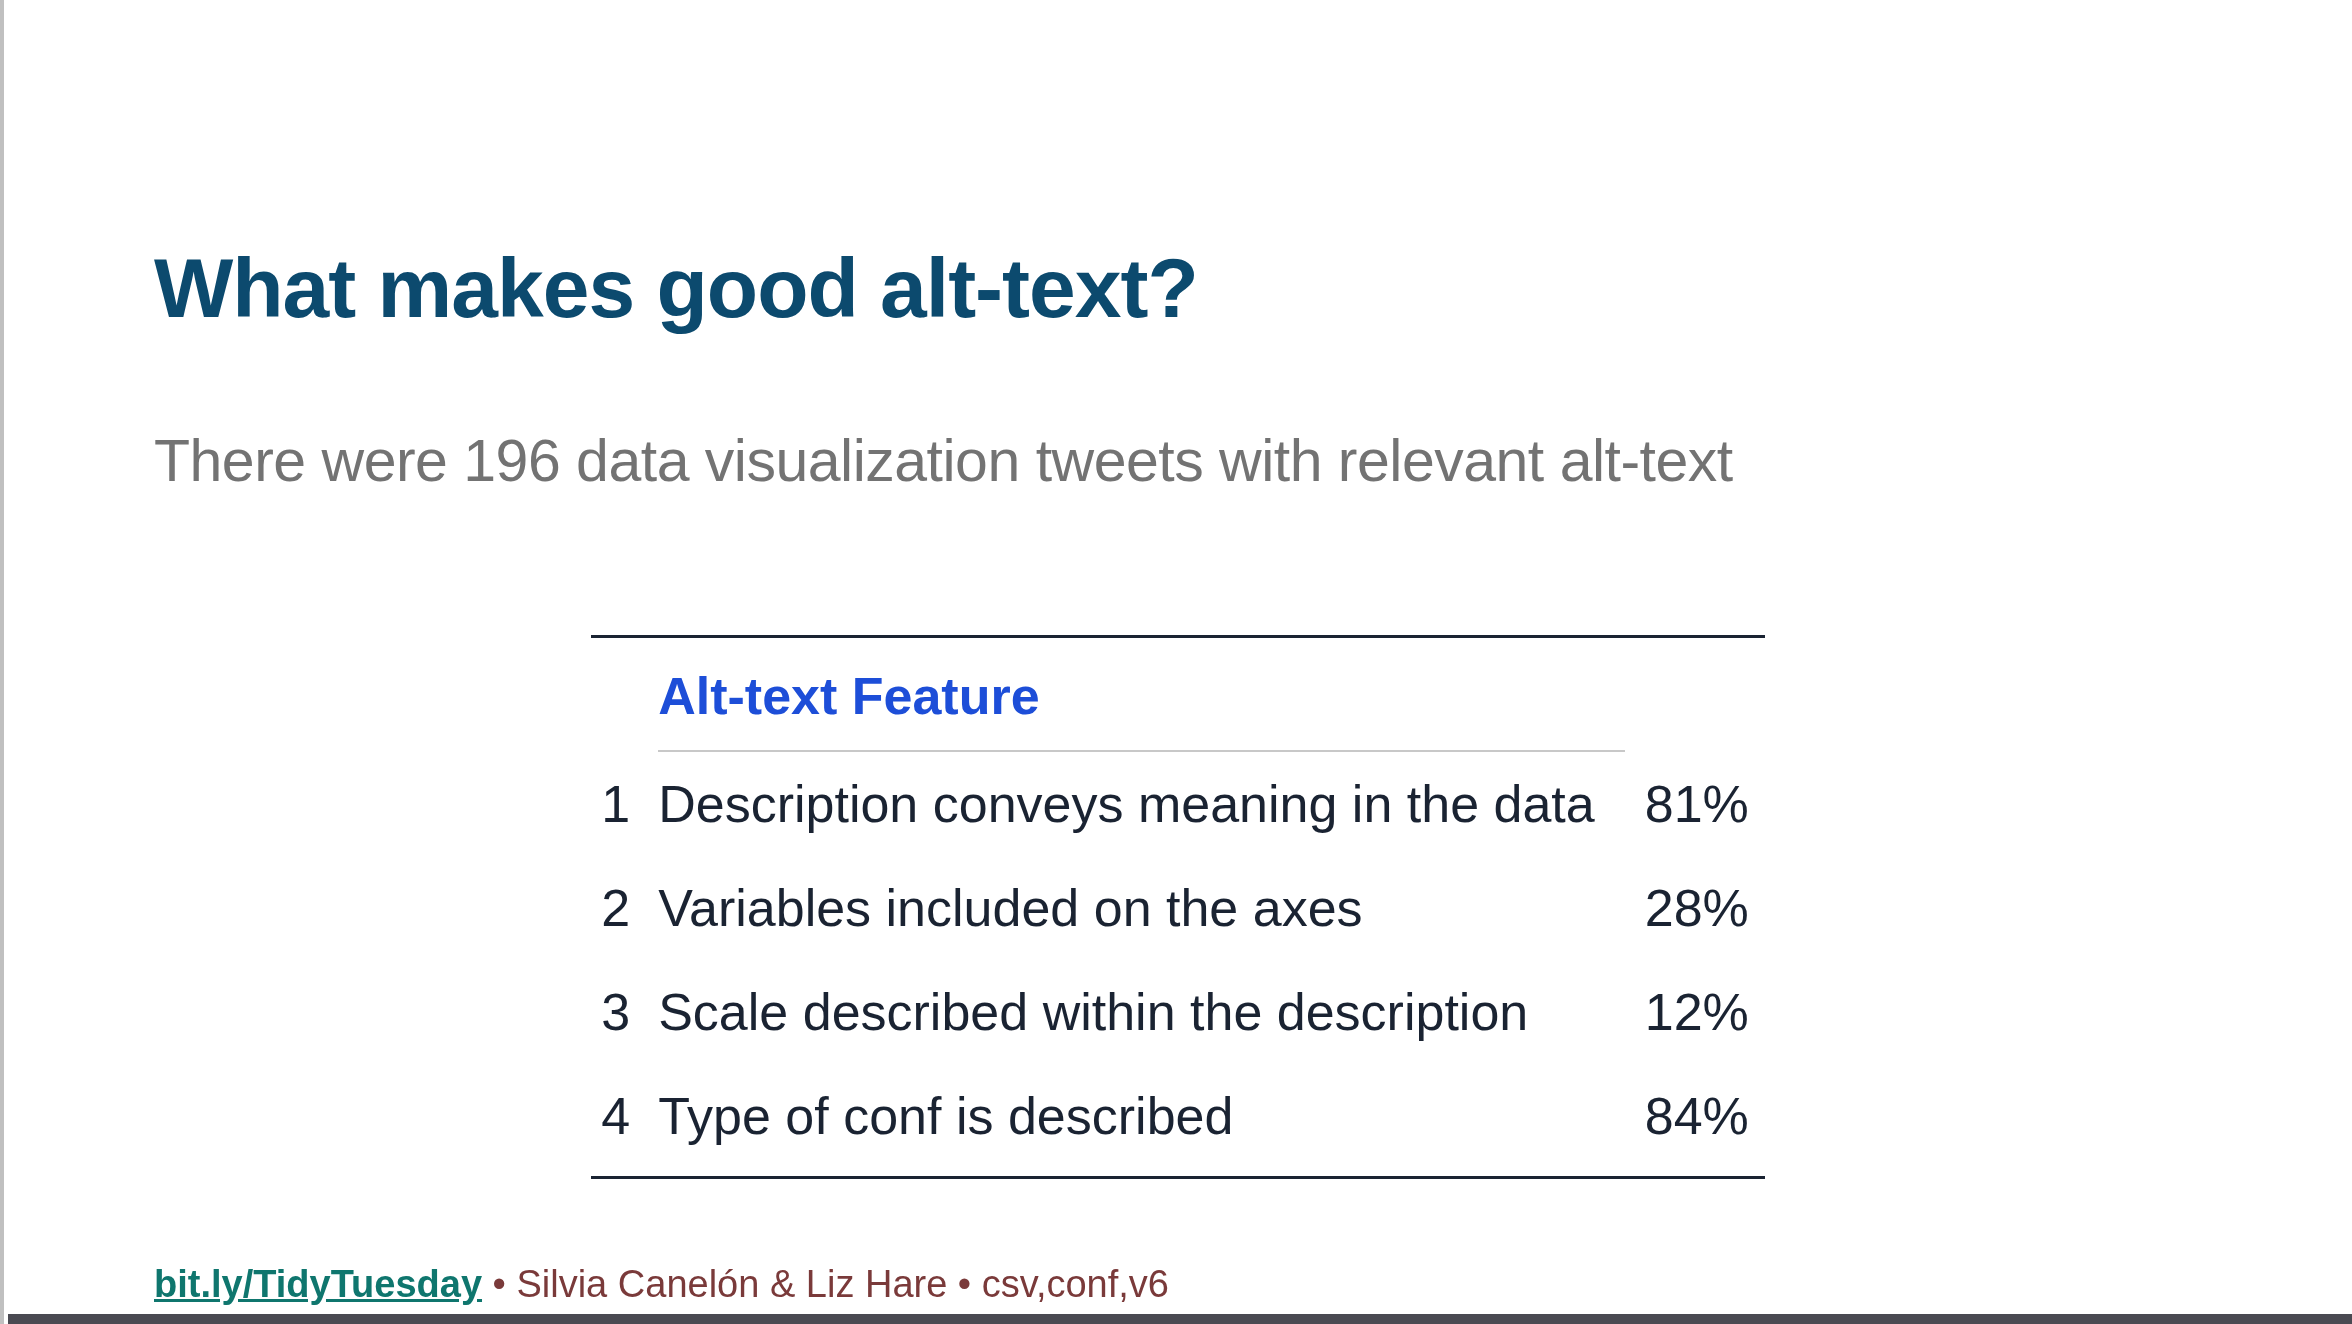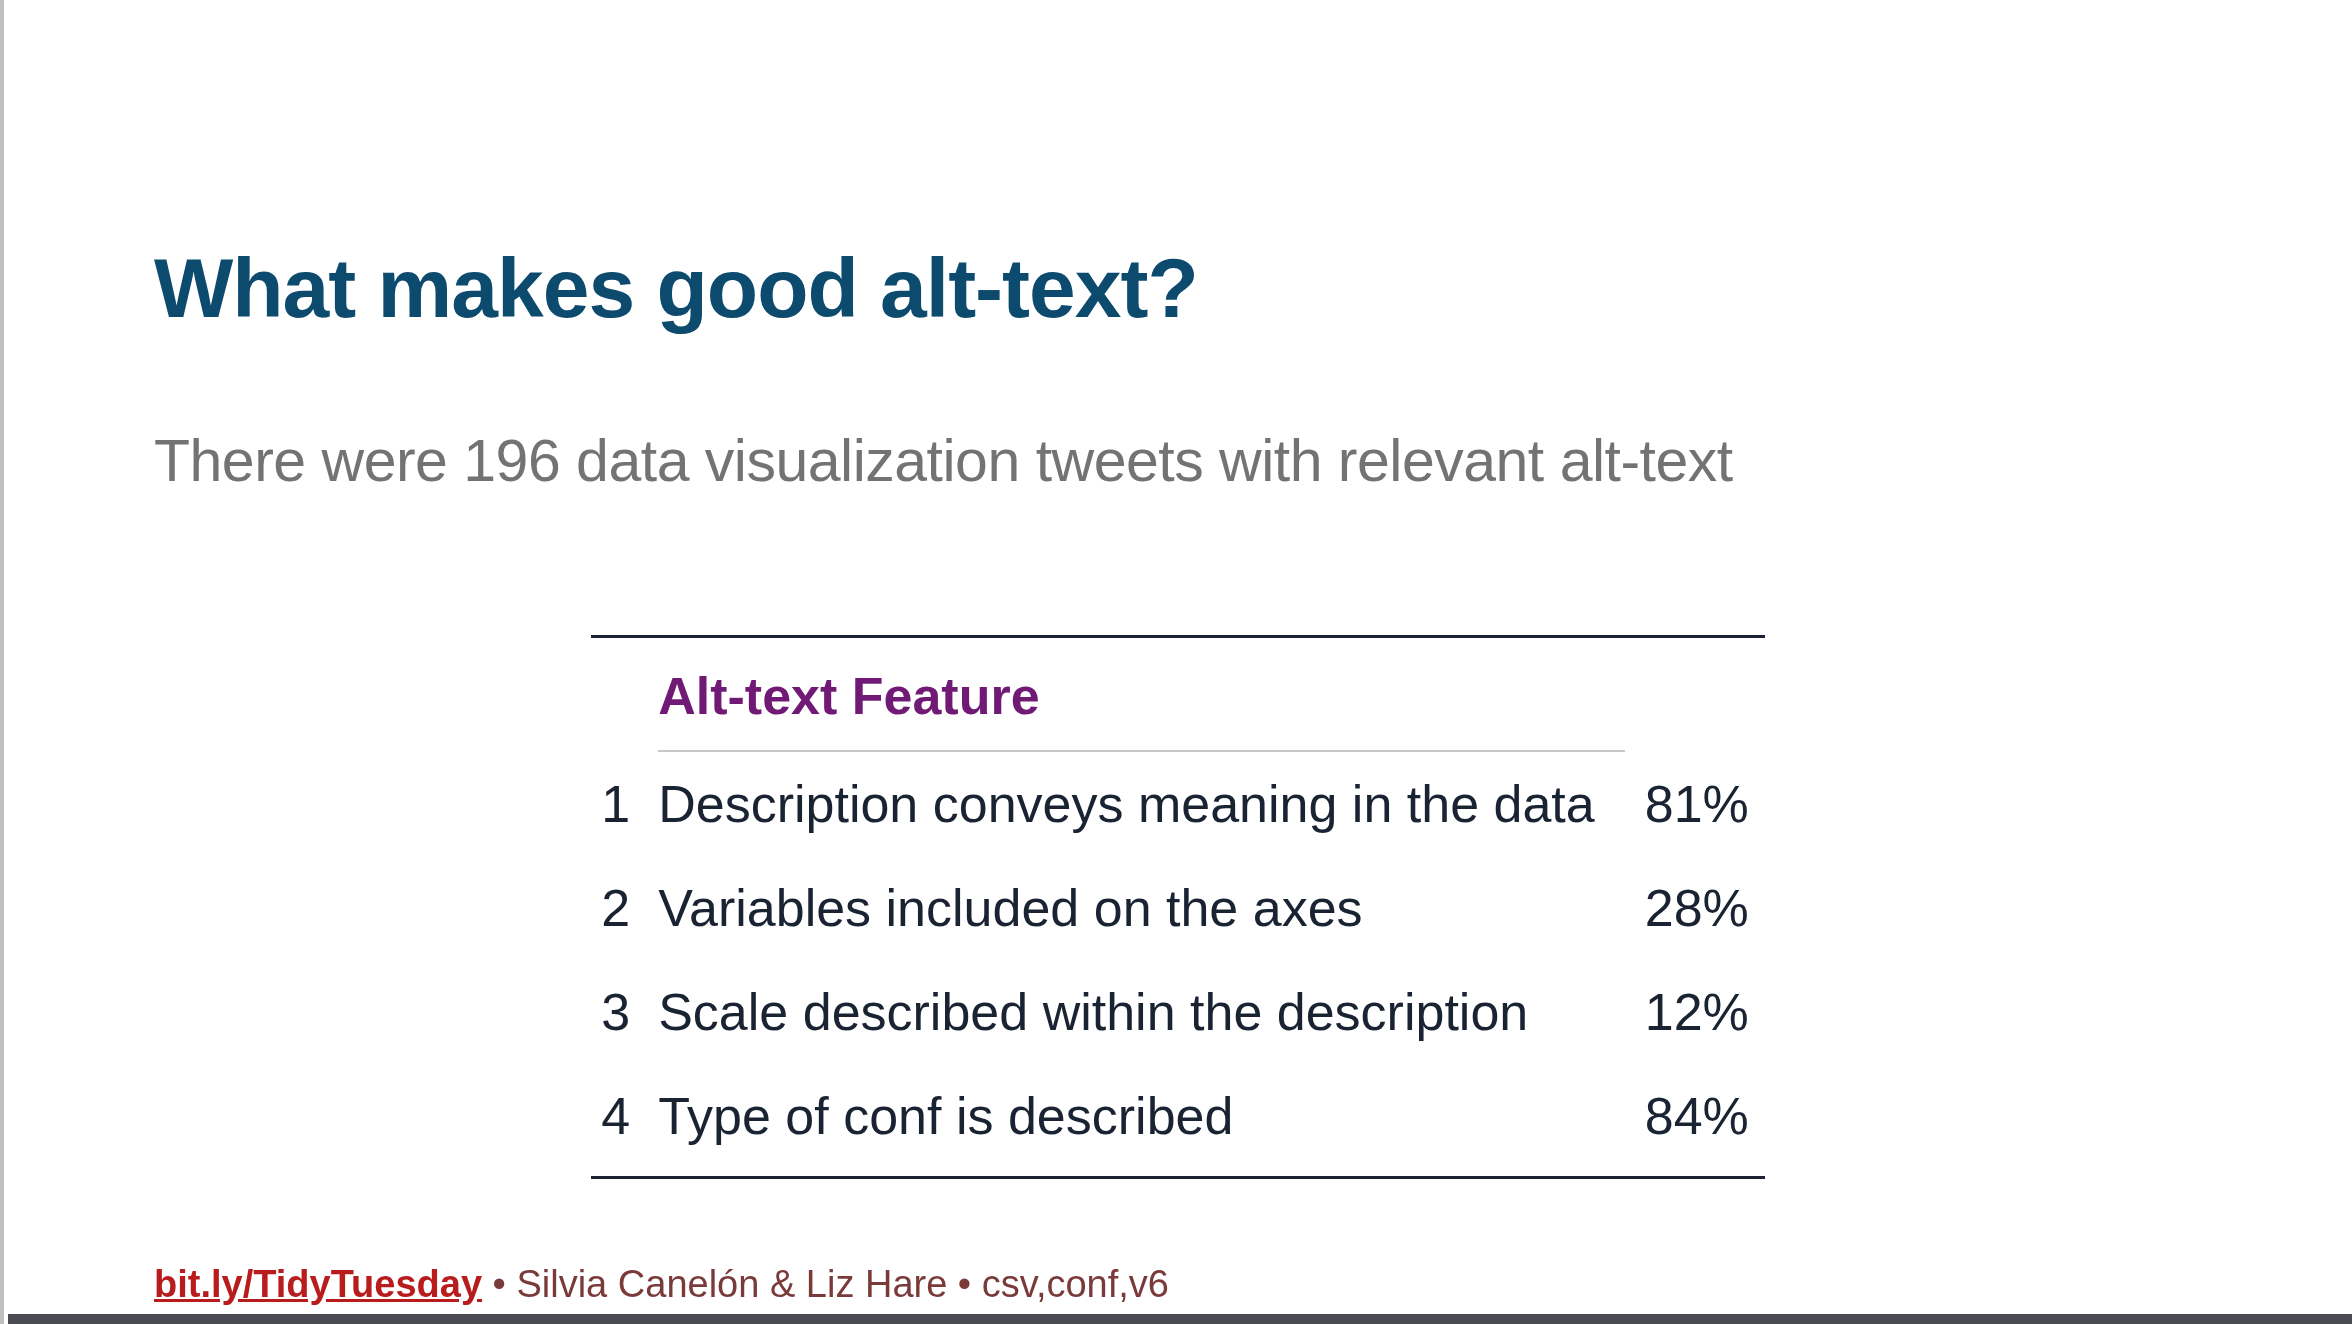--- a/index.html
+++ b/index.html
@@ -45,21 +45,21 @@
       border-collapse: collapse;
       font-size: 52px;
     }
     thead tr {
       border-top: 3px solid #1a2332;
     }
     thead th {
       text-align: left;
       font-weight: 700;
       padding: 28px 20px 24px 20px;
-      color: #701a75;
+      color: #1d4ed8;
     }
     thead th.col-num {
       width: 60px;
       border-bottom: none;
     }
     thead th.col-feature {
       border-bottom: 2px solid #c8c8c8;
       padding-left: 0;
     }
     thead th.col-pct {
@@ -92,21 +92,21 @@
     .footer {
       position: absolute;
       bottom: 18px;
       left: 150px;
       font-size: 38px;
       color: #7a3a3a;
     }
     .footer-link {
       font-weight: 700;
       text-decoration: underline;
-      color: #b91c1c;
+      color: #0f766e;
     }
     .footer-rest {
       font-weight: 400;
     }
     .bottom-bar {
       position: absolute;
       bottom: 0;
       left: 4px;
       right: 0;
       height: 10px;

